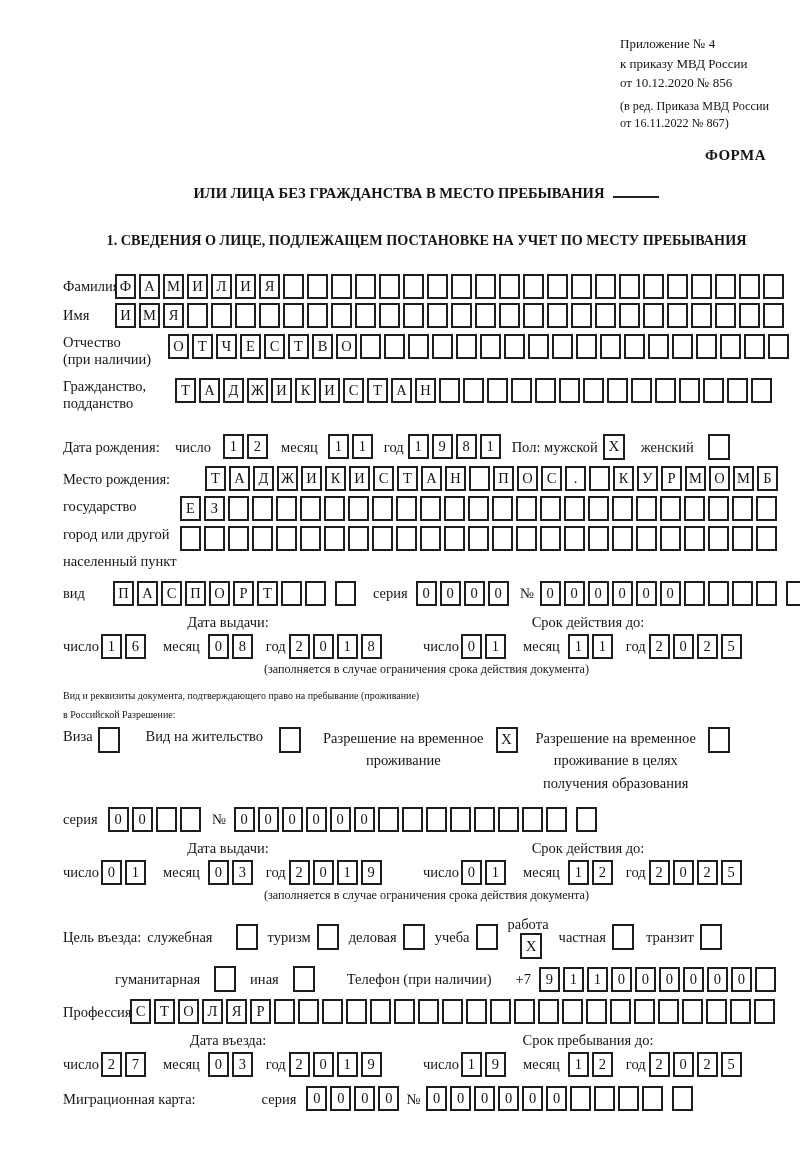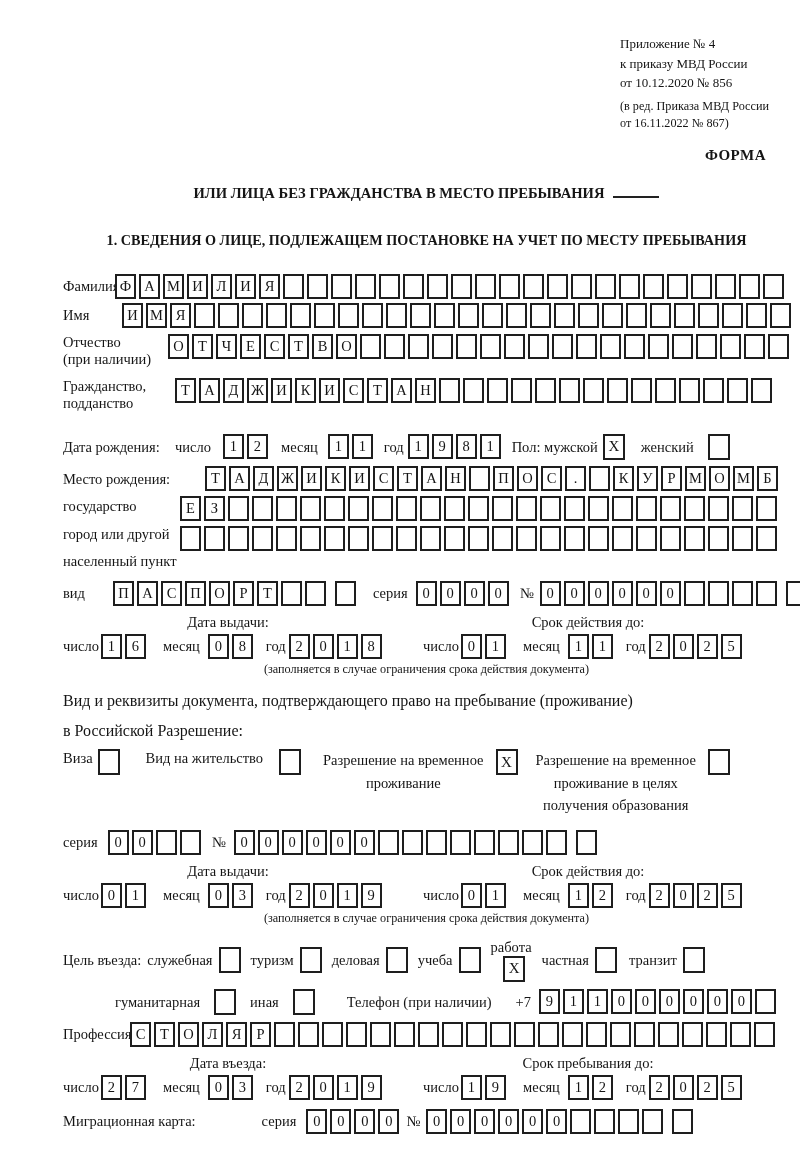--- a/index.html
+++ b/index.html
@@ -32,21 +32,21 @@
   .dgrp{display:inline-flex;align-items:center;width:330px;flex:none;}
   .dgrp .dl{font-size:14.5px;}
   .dgrp .cells{margin-left:8px;}
   .dgrp .ml{margin-left:14px;}
   .dgrp .mly{margin-left:10px;}
   .dates-headings{display:flex;font-size:14.5px;margin-top:8px;}
   .dates-headings span{width:330px;text-align:center;flex:none;}
   .dates-headings .sp,.daterow .sp{width:30px;flex:none;}
   .daterow{display:flex;margin-top:3px;}
   .note{font-size:12.2px;text-align:center;margin-top:3px;}
-  .intro{font-size:16px;line-height:1.9;margin-top:9px;}
+  .intro{font-size:10px;line-height:1.9;margin-top:9px;}
   .opt{display:flex;align-items:flex-start;}
   .opt .stack{text-align:center;font-size:14.5px;line-height:1.55;}
   .pair{display:inline-flex;align-items:center;}
   .pair .lbl{margin-right:6px;}
 </style>
 </head>
 <body>
 
 <div class="page">
 
@@ -93,21 +93,21 @@
         <span class="cell"></span>
         <span class="cell"></span>
         <span class="cell"></span>
         <span class="cell"></span>
         <span class="cell"></span>
         <span class="cell"></span>
         <span class="cell"></span>
       </span>
   </div>
 
-  <div class="row" style="margin-top:4px;align-items:center;gap:7px;">
+  <div class="row" style="margin-top:4px;align-items:center;">
     <span class="lbl w-surname">Имя</span>
     <span class="cells">
         <span class="cell">И</span>
         <span class="cell">М</span>
         <span class="cell">Я</span>
         <span class="cell"></span>
         <span class="cell"></span>
         <span class="cell"></span>
         <span class="cell"></span>
         <span class="cell"></span>
@@ -497,21 +497,21 @@
           <span class="cell">0</span>
           <span class="cell">2</span>
           <span class="cell">5</span>
         </span>
     </span>
   </div>
   <div class="note">(заполняется в случае ограничения срока действия документа)</div>
 
   <div class="row" style="margin-top:12px;align-items:center;">
     <span class="lbl">Цель въезда:</span>
-    <span class="pair" style="margin-left:6px;">
+    <span class="pair" style="margin-left:6px;gap:17px;">
         <span class="lbl">служебная</span>
         <span class="cb"></span>
       </span>
     <span class="pair" style="margin-left:10px;">
         <span class="lbl">туризм</span>
         <span class="cb"></span>
       </span>
     <span class="pair" style="margin-left:10px;">
         <span class="lbl">деловая</span>
         <span class="cb"></span>

